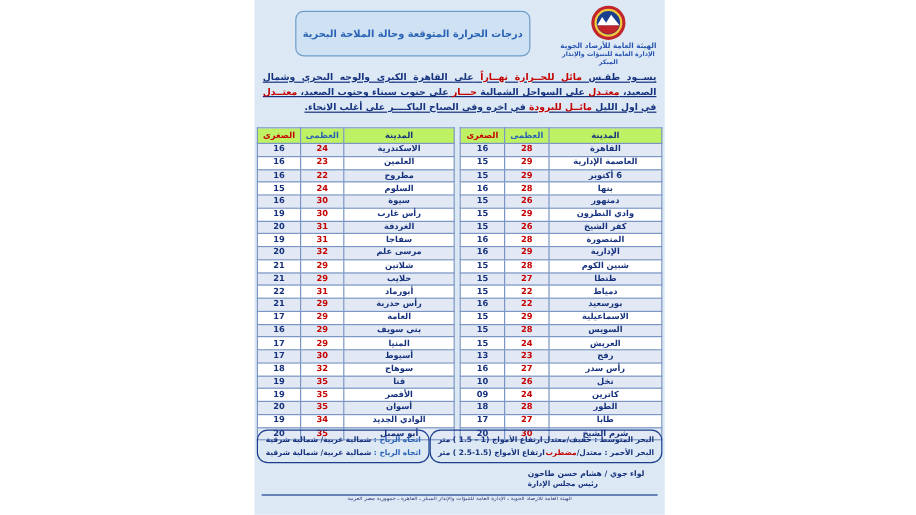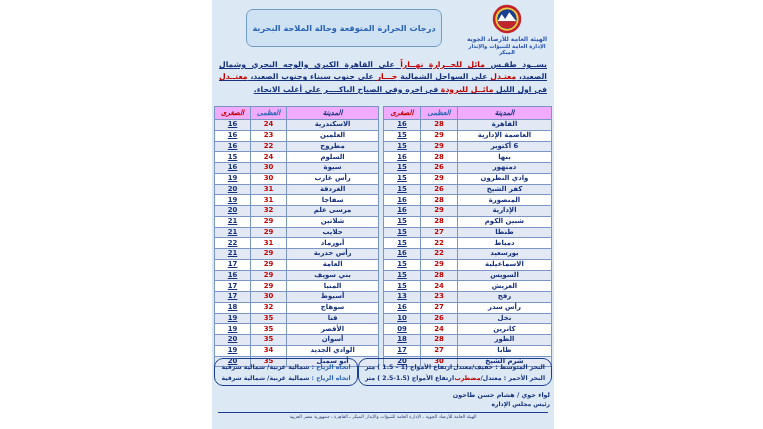--- a/index.html
+++ b/index.html
@@ -31,46 +31,46 @@
     text-decoration:underline;
   }
   .forecast .red{color:#c40000;}
   
   .tables{position:absolute;top:106px;right:2px;left:2px;display:flex;justify-content:space-between;}
   table{border-collapse:collapse;background:#ffffff;}
   table.t-right{width:169px;}
   table.t-left{width:165px;}
   th,td{border:0.6px solid #7b96c4;padding:0;line-height:1;}
   thead th{
-    background:#f0abfc;height:12px;font-size:7px;font-weight:bold;font-style:italic;
+    background:#bef264;height:12px;font-size:7px;font-weight:bold;
   }
   thead th.h-city{color:#16317d;width:56%;}
   thead th.h-max{color:#2a63b5;width:22%;}
   thead th.h-min{color:#c40000;width:22%;}
   tbody td{height:9.76px;font-size:6.9px;font-weight:bold;text-align:center;}
   tbody td.city{color:#16317d;}
   tbody td.max{color:#c40000;}
-  tbody td.min{color:#16317d;text-decoration:underline;}
+  tbody td.min{color:#16317d;}
   tbody tr.alt td{background:#e2e9f4;}
   
   .marinebox{
     position:absolute;top:358px;height:28px;border:1.2px solid #1b3f8f;border-radius:9px;
     background:transparent;display:flex;flex-direction:column;justify-content:space-evenly;
     padding:1px 6px;box-sizing:border-box;font-size:6.2px;font-weight:bold;color:#16317d;
   }
   .box-sea{right:2px;width:194px;}
   .box-wind{left:2px;width:144px;}
   .sea-line{display:flex;justify-content:space-between;align-items:center;}
   .sea-name{color:#16317d;}
   .sea-red{color:#c40000;}
   .wind-line{text-align:center;}
   .wind-lbl{color:#2a63b5;}
   
   .sigs{position:absolute;top:391px;right:4px;left:4px;display:flex;justify-content:space-between;}
-  .sig{width:33%;text-align:right;}
+  .sig{width:33%;text-align:left;}
   .sig .nm{font-size:6.4px;font-weight:bold;color:#16317d;}
   .sig .tt{font-size:6px;font-weight:bold;color:#16317d;margin-top:1px;}
   
   .rule{position:absolute;top:412px;right:6px;left:6px;border-top:1px solid #1b3f8f;}
   .fineprint{
     position:absolute;top:414px;right:4px;left:4px;text-align:center;
     font-size:4.6px;color:#33437c;white-space:nowrap;overflow:hidden;
   }
 </style>
 </head>

